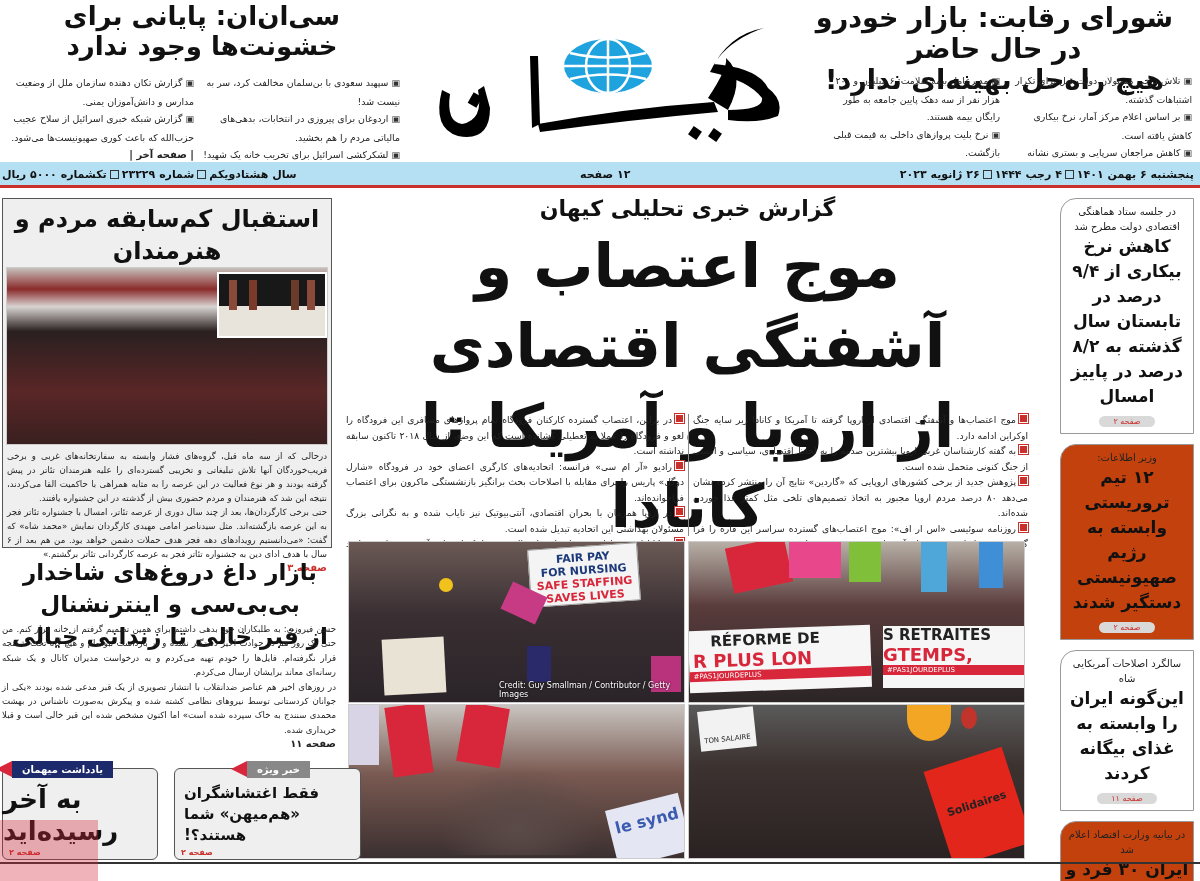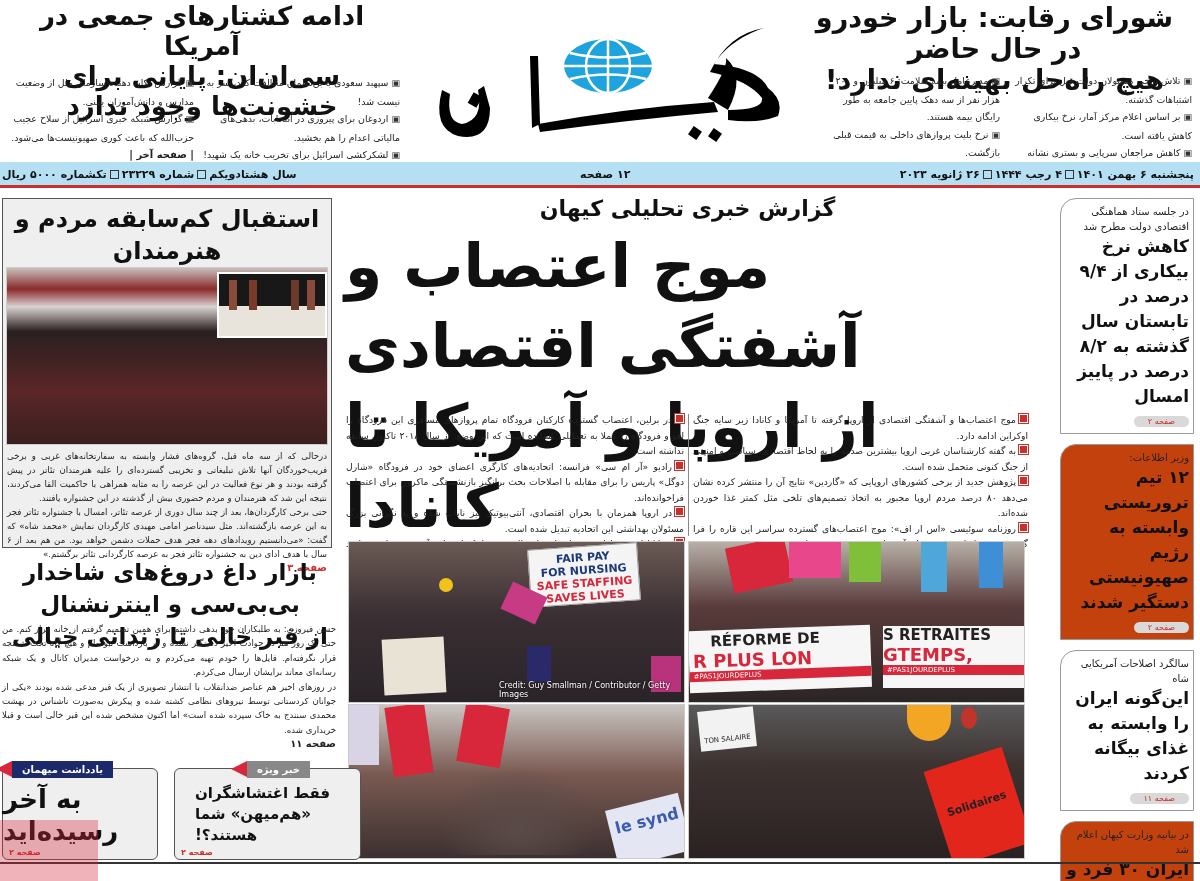--- a/index.html
+++ b/index.html
@@ -20,29 +20,29 @@
 
   
   .datebar { left: 0; top: 162px; width: 1200px; height: 26px; background: #b5e0f3; border-bottom: 3px solid #c9302c; font-size: 11px; font-weight: bold; color: #111; }
   .datebar .r { position: absolute; right: 6px; top: 6px; }
   .datebar .c { position: absolute; left: 580px; top: 6px; }
   .datebar .l { position: absolute; left: 2px; top: 6px; }
   .sq { display: inline-block; width: 9px; height: 9px; border: 1px solid #333; margin: 0 3px; vertical-align: -1px; }
 
   
   .sidebar { right: 6px; top: 198px; width: 152px; }
-  .sbox { border: 1.5px solid #999; border-radius: 16px 0 0 0; background: #fff; text-align: right; padding: 5px 4px 0; margin-bottom: 10px; position: relative; margin-left: 18px; }
+  .sbox { border: 1.5px solid #999; border-radius: 16px 0 0 0; background: #fff; text-align: center; padding: 5px 4px 0; margin-bottom: 10px; position: relative; margin-left: 18px; }
   .sbox.gray { background: #c2410c; }
   .sbox .kicker { font-size: 10px; color: #222; line-height: 15px; }
   .sbox .headline { font-size: 17px; font-weight: bold; line-height: 25px; color: #111; }
   .sbox .pg { display: inline-block; font-size: 8px; color: #c9302c; background: #d9d9d9; padding: 1px 14px; margin: 6px 0 6px; border-radius: 8px; }
 
   
   .kicker-main { left: 350px; top: 196px; width: 675px; text-align: center; font-size: 22px; font-weight: bold; }
-  .main-head { left: 345px; top: 226px; width: 685px; text-align: left; font-size: 60px; font-weight: bold; line-height: 80px; letter-spacing: -1px; }
+  .main-head { left: 345px; top: 226px; width: 685px; text-align: center; font-size: 60px; font-weight: bold; line-height: 80px; letter-spacing: -1px; }
   .col-text { font-size: 9.2px; line-height: 15.5px; color: #222; text-align: justify; }
   .col-text .b::before { content: ""; display: inline-block; width: 7px; height: 7px; background: #c9302c; border: 1px solid #fff; outline: 1px solid #c9302c; margin-left: 3px; vertical-align: 0; }
   .divline { background: #888; }
 
   .photo { overflow: hidden; border: 1px solid #ccc; }
   .photo-caption { font-size: 8px; color: #fff; text-shadow: 0 0 2px #000; }
 
   
   .left-box { left: 2px; top: 198px; width: 330px; height: 350px; border: 1.5px solid #555; background: #efefef; }
   .left-box-title { width: 100%; text-align: center; font-size: 24px; font-weight: bold; line-height: 32px; margin-top: 4px; }
@@ -91,26 +91,25 @@
     <path d="M102,28 L110,28 L112,96 L104,100 Z" fill="#000"></path>
     <path d="M110,96 Q200,80 286,74 L290,84 Q200,92 112,104 Z" fill="#000"></path>
     <path d="M280,70 Q300,40 298,30 Q318,48 300,82 Z" fill="#000"></path>
     <path d="M330,2 Q300,14 286,36 Q330,40 340,60 Q356,72 350,88 Q330,96 300,92 L300,82 Q336,82 334,70 Q320,52 282,44 Q300,6 336,0 Z" fill="#000"></path>
     <rect x="262" y="100" width="10" height="10" transform="rotate(35 267 105)" fill="#000"></rect>
     <rect x="282" y="102" width="10" height="10" transform="rotate(35 287 107)" fill="#000"></rect>
   </svg>
 </div>
 
 <div class="abs top-head top-left-title">
-  <div>ادامه کشتارهای جمعی در آمریکا</div>
   <div>سی‌ان‌ان: پایانی برای خشونت‌ها وجود ندارد</div>
 </div>
 <div class="abs bullets" style="left:200px; top:74px; width:200px;">
   <div class="b">سپهبد سعودی با بن‌سلمان مخالفت کرد، سر به نیست شد!</div>
-  <div class="b">اردوغان برای پیروزی در انتخابات، بدهی‌های مالیاتی اعدام را هم بخشید.</div>
+  <div class="b">اردوغان برای پیروزی در انتخابات، بدهی‌های مالیاتی مردم را هم بخشید.</div>
   <div class="b">لشکرکشی اسرائیل برای تخریب خانه یک شهید!</div>
 </div>
 <div class="abs bullets" style="left:4px; top:74px; width:190px;">
   <div class="b">گزارش تکان دهنده سازمان ملل از وضعیت مدارس و دانش‌آموزان یمنی.</div>
   <div class="b">گزارش شبکه خبری اسرائیل از سلاح عجیب حزب‌الله که باعث کوری صهیونیست‌ها می‌شود.</div>
   <div class="pageref">| صفحه آخر |</div>
 </div>
 
 <div class="abs datebar">
   <div class="r">
@@ -132,21 +131,21 @@
     <div class="kicker">وزیر اطلاعات:</div>
     <div class="headline">۱۲ تیم تروریستی وابسته به رژیم صهیونیستی دستگیر شدند</div>
     <div class="pg">صفحه ۲</div>
   </div>
   <div class="sbox">
     <div class="kicker">سالگرد اصلاحات آمریکایی شاه</div>
     <div class="headline">این‌گونه ایران را وابسته به غذای بیگانه کردند</div>
     <div class="pg">صفحه ۱۱</div>
   </div>
   <div class="sbox gray">
-    <div class="kicker">در بیانیه وزارت کیهان اعلام شد</div>
+    <div class="kicker">در بیانیه وزارت اقتصاد اعلام شد</div>
     <div class="headline">ایران ۳۰ فرد و ۴ نهاد از انگلیس و اتحادیه اروپا را تحریم کرد</div>
     <div class="pg">صفحه ۲</div>
   </div>
 
 </div>
 
 <div class="abs kicker-main">گزارش خبری تحلیلی کیهان</div>
 <div class="abs main-head">
   <div>موج اعتصاب و آشفتگی اقتصادی</div>
   <div>از اروپا و آمریکا تا کانادا</div>
@@ -243,21 +242,21 @@
   <div>از قبر خالی تا زندانی خیالی</div>
 </div>
 <div class="abs col-text" style="left:2px; top:622px; width:334px; font-size:8.6px; line-height:14.4px;">
   <div>حسن فیروزی: به طلبکاران خود بدهی داشتم برای همین تصمیم گرفتم از خانه فرار کنم. من حتی یک روز هم در حوادث اخیر دستگیر نشده و در بازداشت نبوده‌ام و هیچ گاه تحت شکنجه قرار نگرفته‌ام. فایل‌ها را خودم تهیه می‌کردم و به درخواست مدیران کانال و یک شبکه رسانه‌ای معاند برایشان ارسال می‌کردم.</div>
   <div>در روزهای اخیر هم عناصر ضدانقلاب با انتشار تصویری از یک قبر مدعی شده بودند «یکی از جوانان کردستانی توسط نیروهای نظامی کشته شده و پیکرش به‌صورت ناشناس در بهشت محمدی سنندج به خاک سپرده شده است» اما اکنون مشخص شده این قبر خالی است و قبلا خریداری شده.</div>
   <span class="pageref">صفحه ۱۱</span>
 </div>
 
 <div class="abs tag-box" style="left:174px; top:768px; width:187px; height:92px;">
   <div class="tag" style="right:50px; background:#888;">خبر ویژه</div>
-  <div class="tag-head" style="font-size:15px; line-height:21px; margin-top:14px; padding:0 20px;">فقط اغتشاشگران «هم‌میهن» شما هستند؟!</div>
+  <div class="tag-head" style="font-size:15px; line-height:21px; margin-top:14px; padding:0 9px;">فقط اغتشاشگران «هم‌میهن» شما هستند؟!</div>
   <div class="pageref" style="position:absolute; left:6px; bottom:2px; font-size:8px; color:#c9302c;">صفحه ۲</div>
 </div>
 
 <div class="abs tag-box" style="left:2px; top:768px; width:156px; height:92px;">
   <div class="tag" style="right:44px; background:#1c2a6b;">یادداشت میهمان</div>
   <div class="tag-head" style="font-size:26px; line-height:32px; margin-top:14px;">به آخر رسیده‌اید</div>
   <div class="pageref" style="position:absolute; left:6px; bottom:2px; font-size:8px; color:#c9302c;">صفحه ۲</div>
 </div>
 
 <div class="abs bottom-strip"></div>

